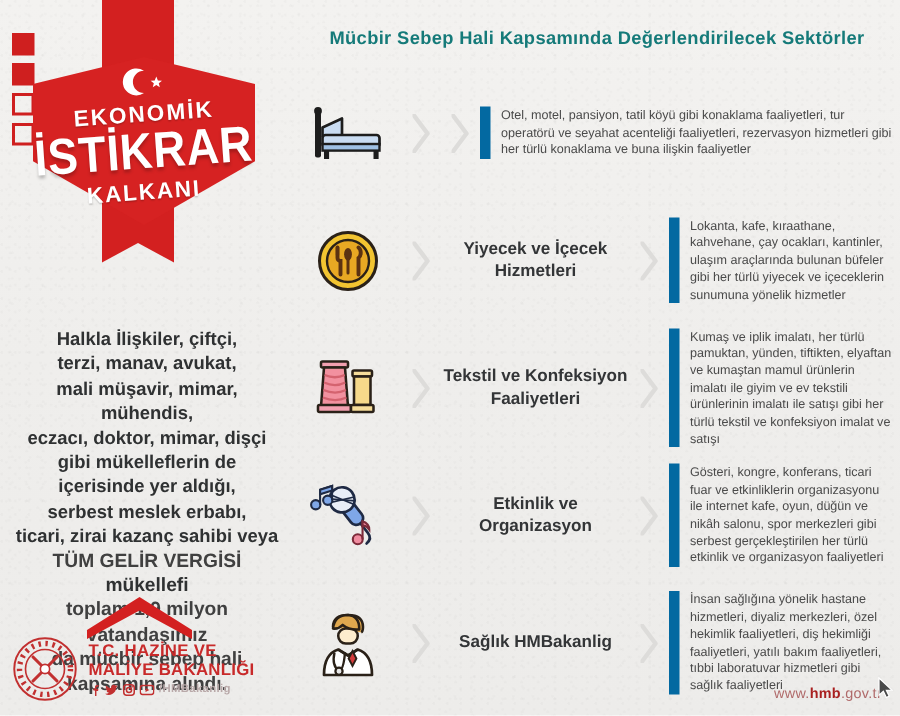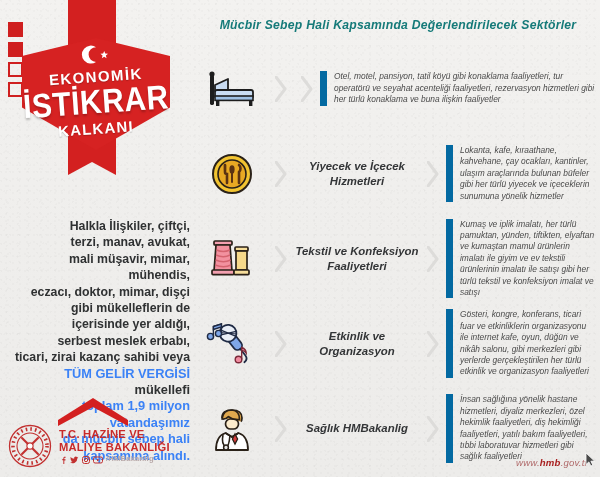--- a/index.html
+++ b/index.html
@@ -77,24 +77,24 @@
   }
   #logo-line-kalkani {
     color: #fff; font-weight: 700; font-size: 15px;
     letter-spacing: 1.2px; transform: rotate(-4deg);
     text-shadow: 0 1px 1px rgba(0,0,0,.2);
   }
 
   
   #left-text {
     position: absolute; left: 6px; top: 218px; width: 184px;
-    text-align: right; font-size: 12.3px; line-height: 16.4px;
+    text-align: center; font-size: 12.3px; line-height: 16.4px;
     font-weight: 700; color: #2f3132;
   }
-  #left-text .hl { color: #3b82f6; }
+  #left-text .hl { color: #404040; }
   #left-text .strong-line { font-size: 12.8px; }
 
   
   #bottom-chevron {
     position: absolute; left: 58px; top: 398px; width: 70px; height: 28px;
   }
   #bottom-chevron svg { display: block; }
 
   
   #ministry-footer {
@@ -108,21 +108,21 @@
   }
   #social-row {
     margin-top: 2px; display: flex; align-items: flex-end; gap: 3px;
     color: #b33; font-size: 7.6px; font-weight: 700;
   }
   #social-row svg { display: block; }
   #social-handle { color: #b9a9a9; font-weight: 600; font-size: 7.6px; letter-spacing: .2px; }
 
   
   #right-panel {
-    position: absolute; left: 196px; top: 0; width: 404px; height: 477px; font-style: italic;
+    position: absolute; left: 196px; top: 0; width: 404px; height: 477px;
   }
   #main-title {
     position: absolute; left: 0; top: 18px; width: 404px;
     text-align: center; color: #157a79;
     font-size: 12.2px; font-weight: 700; letter-spacing: .25px;
   }
 
   #sector-list {
     position: absolute; left: 0; top: 46px; width: 404px;
   }
@@ -374,21 +374,21 @@
         <svg width="12" height="26" viewBox="0 0 12 26">
             <path d="M1 1 L10 13 L1 25" fill="none" stroke="#dddcda" stroke-width="3" stroke-linecap="round" stroke-linejoin="round"></path>
           </svg>
       </div>
       <div class="sector-name">Etkinlik ve Organizasyon</div>
       <div class="chev">
         <svg width="12" height="26" viewBox="0 0 12 26">
             <path d="M1 1 L10 13 L1 25" fill="none" stroke="#dddcda" stroke-width="3" stroke-linecap="round" stroke-linejoin="round"></path>
           </svg>
       </div>
-      <div class="sector-desc">Gösteri, kongre, konferans, ticari fuar ve etkinliklerin organizasyonu ile internet kafe, oyun, düğün ve nikâh salonu, gibi merkezleri gibi yerlerde gerçekleştirilen her türlü etkinlik ve organizasyon faaliyetleri</div>
+      <div class="sector-desc">Gösteri, kongre, konferans, ticari fuar ve etkinliklerin organizasyonu ile internet kafe, oyun, düğün ve nikâh salonu, spor merkezleri gibi serbest gerçekleştirilen her türlü etkinlik ve organizasyon faaliyetleri</div>
     </div>
 
     <div class="sector-row">
       <div class="sector-icon">
         <svg width="48" height="46" viewBox="0 0 48 46">
           <path d="M14 12 q0 -8 10 -8 q10 0 10 8 q0 3 -1.2 3.6" fill="#e0a84e" stroke="#2a2118" stroke-width="1.7"></path>
           <rect x="17.5" y="13" width="13" height="10" rx="5" fill="#fdeccd" stroke="#2a2118" stroke-width="1.7"></rect>
           <path d="M24 4 q-9 0 -10 9 q3.6 .6 6.5 -2.4 q4.4 3.6 11 3 q.2 -9 -7.5 -9.6 Z" fill="#e0a84e" stroke="#2a2118" stroke-width="1.7" stroke-linejoin="round"></path>
           <path d="M8 44 q0 -14 9.5 -17 L24 31 l6.5 -4 Q40 30 40 44 Z" fill="#ffffff" stroke="#2a2118" stroke-width="1.8" stroke-linejoin="round"></path>
           <path d="M17.5 27 L24 31 L30.5 27" fill="none" stroke="#2a2118" stroke-width="1.6"></path>

